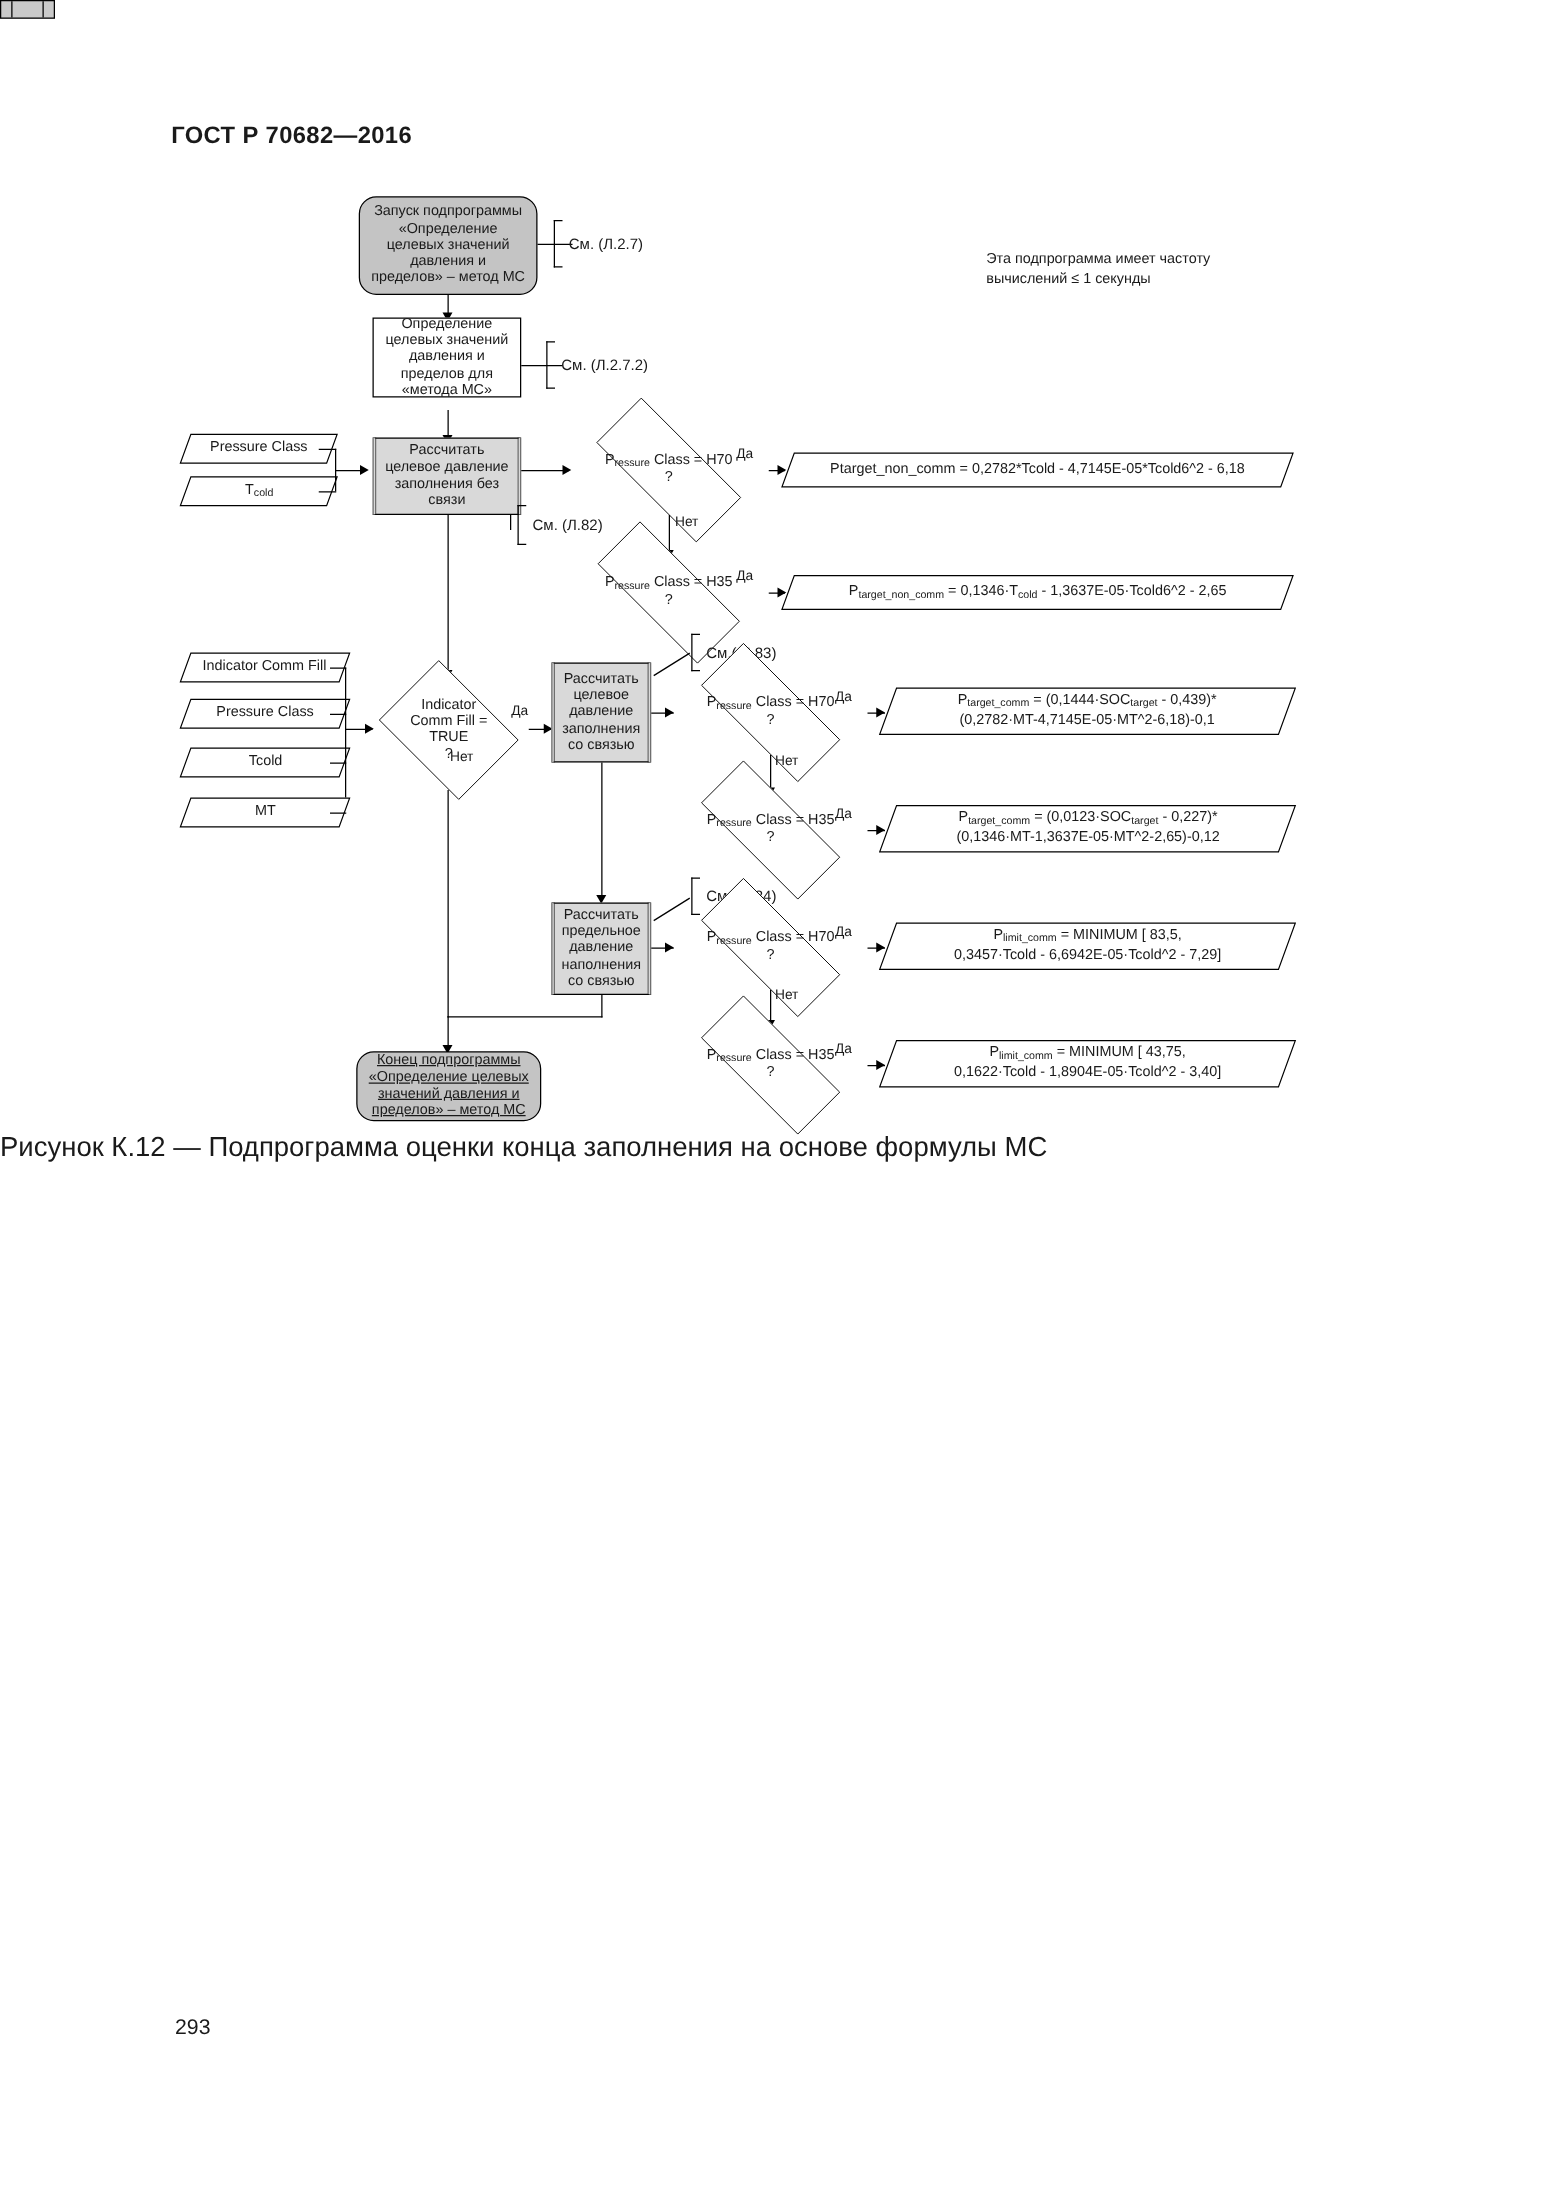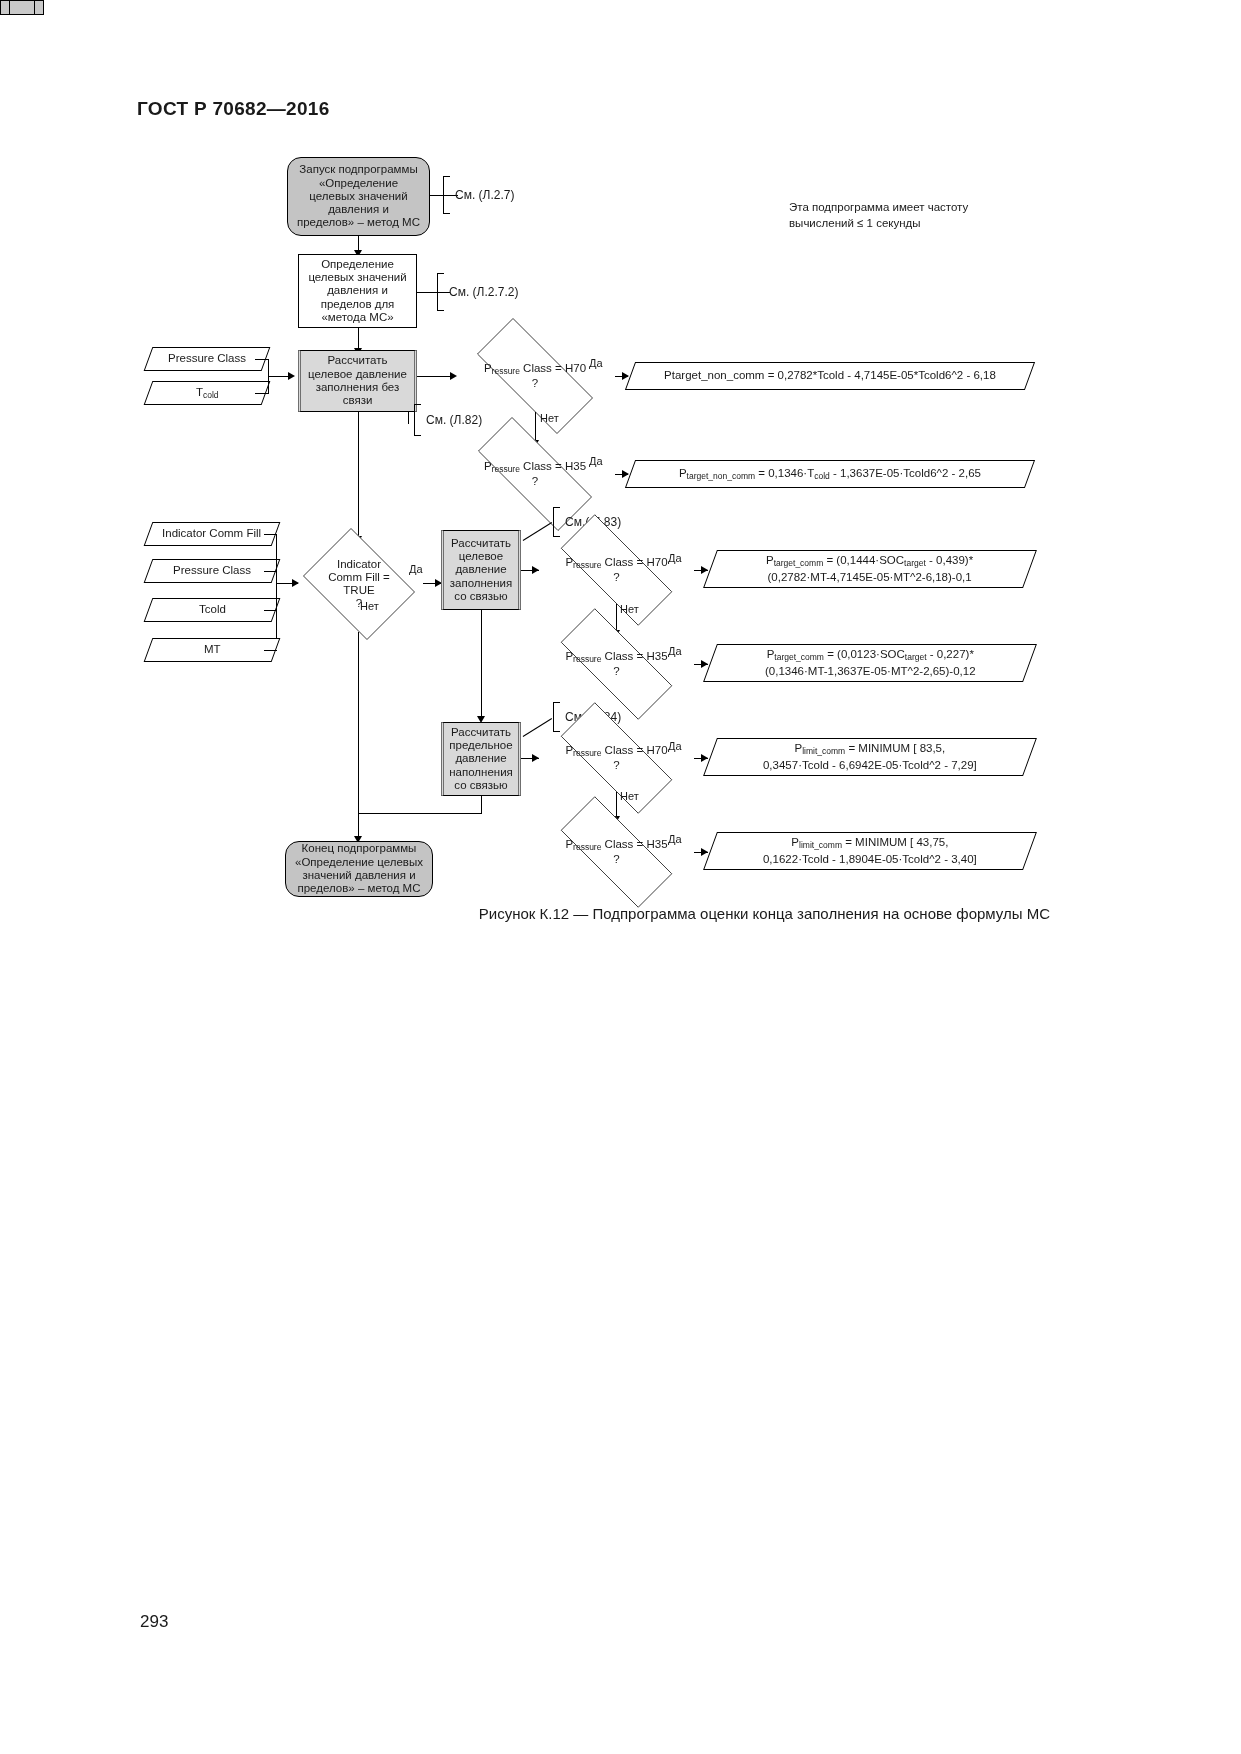--- a/index.html
+++ b/index.html
@@ -8,22 +8,22 @@
     font-family:"Liberation Sans", sans-serif;
     color:#1a1a1a;position:relative;overflow:hidden;
   }
   .page{position:absolute;inset:0;}
   .hdr{
     position:absolute;left:137px;top:98px;
     font-size:19px;font-weight:bold;letter-spacing:0.3px;
   }
   .pageno{position:absolute;left:140px;top:1612px;font-size:17px;}
   .caption{
-    position:absolute;left:0;top:905px;width:1050px;text-align:right;
-    font-size:15px;
+    position:absolute;left:0;top:905px;width:1050px;text-align:left;
+    font-size:22px;
   }
 
   
   .node{position:absolute;box-sizing:border-box;
     display:flex;align-items:center;justify-content:center;
     text-align:center;line-height:1.16;}
   .term{
     background:#c4c4c4;border:1.4px solid #000;border-radius:14px;
     font-size:11.5px;padding:3px 6px;
   }
@@ -106,21 +106,21 @@
   <div class="node term" style="left:287px;top:157px;width:143px;height:79px;" id="n-start">Запуск подпрограммы<br>«Определение<br>целевых значений<br>давления и<br>пределов» – метод МС</div>
   <div class="ln lnv" style="left:358px;top:236px;height:18px;"></div>
   <div class="arr arr-d" style="left:354px;top:250px;"></div>
 
   <div class="ln lnh" style="left:430px;top:195px;width:28px;"></div>
   <div class="brk" style="left:443px;top:176px;height:38px;">
     <div class="b"></div>
       <div class="t">См. (Л.2.7)</div>
   </div>
 
-  <div class="node procplain" style="left:298px;top:254px;width:119px;height:74px;">Определение<br>целевых значений<br>давления и<br>пределов для<br>«метода МС»</div>
+  <div class="node procplain" style="left:298px;top:254px;width:119px;height:64px;">Определение<br>целевых значений<br>давления и<br>пределов для<br>«метода МС»</div>
   <div class="ln lnv" style="left:358px;top:328px;height:24px;"></div>
   <div class="arr arr-d" style="left:354px;top:348px;"></div>
 
   <div class="ln lnh" style="left:417px;top:292px;width:33px;"></div>
   <div class="brk" style="left:437px;top:273px;height:38px;">
     <div class="b"></div>
       <div class="t">См. (Л.2.7.2)</div>
   </div>
 
   <div class="para" style="left:148px;top:347px;width:118px;height:24px;">
@@ -305,15 +305,15 @@
     </div>
   </div>
   <div class="lbl" style="left:668px;top:833px;">Да</div>
   <div class="ln lnh" style="left:694px;top:852px;width:14px;"></div>
   <div class="arr arr-r" style="left:701px;top:848px;"></div>
 
   <div class="para wide" style="left:710px;top:832px;width:320px;height:38px;">
     <span class="fml"><span>P</span><sub>limit_comm</sub><span> = MINIMUM [ 43,75,</span><br><span>0,1622·Tcold - 1,8904E-05·Tcold^2 - 3,40]</span></span>
   </div>
 
-  <div class="node term" style="left:285px;top:841px;width:148px;height:56px;">Конец подпрограммы<br>«Определение целевых<br>значений давления и<br>пределов» – метод МС</div>
+  <div class="node term" style="left:285px;top:841px;width:148px;height:56px;text-decoration:underline;">Конец подпрограммы<br>«Определение целевых<br>значений давления и<br>пределов» – метод МС</div>
 
 </div>
 
 </body></html>

